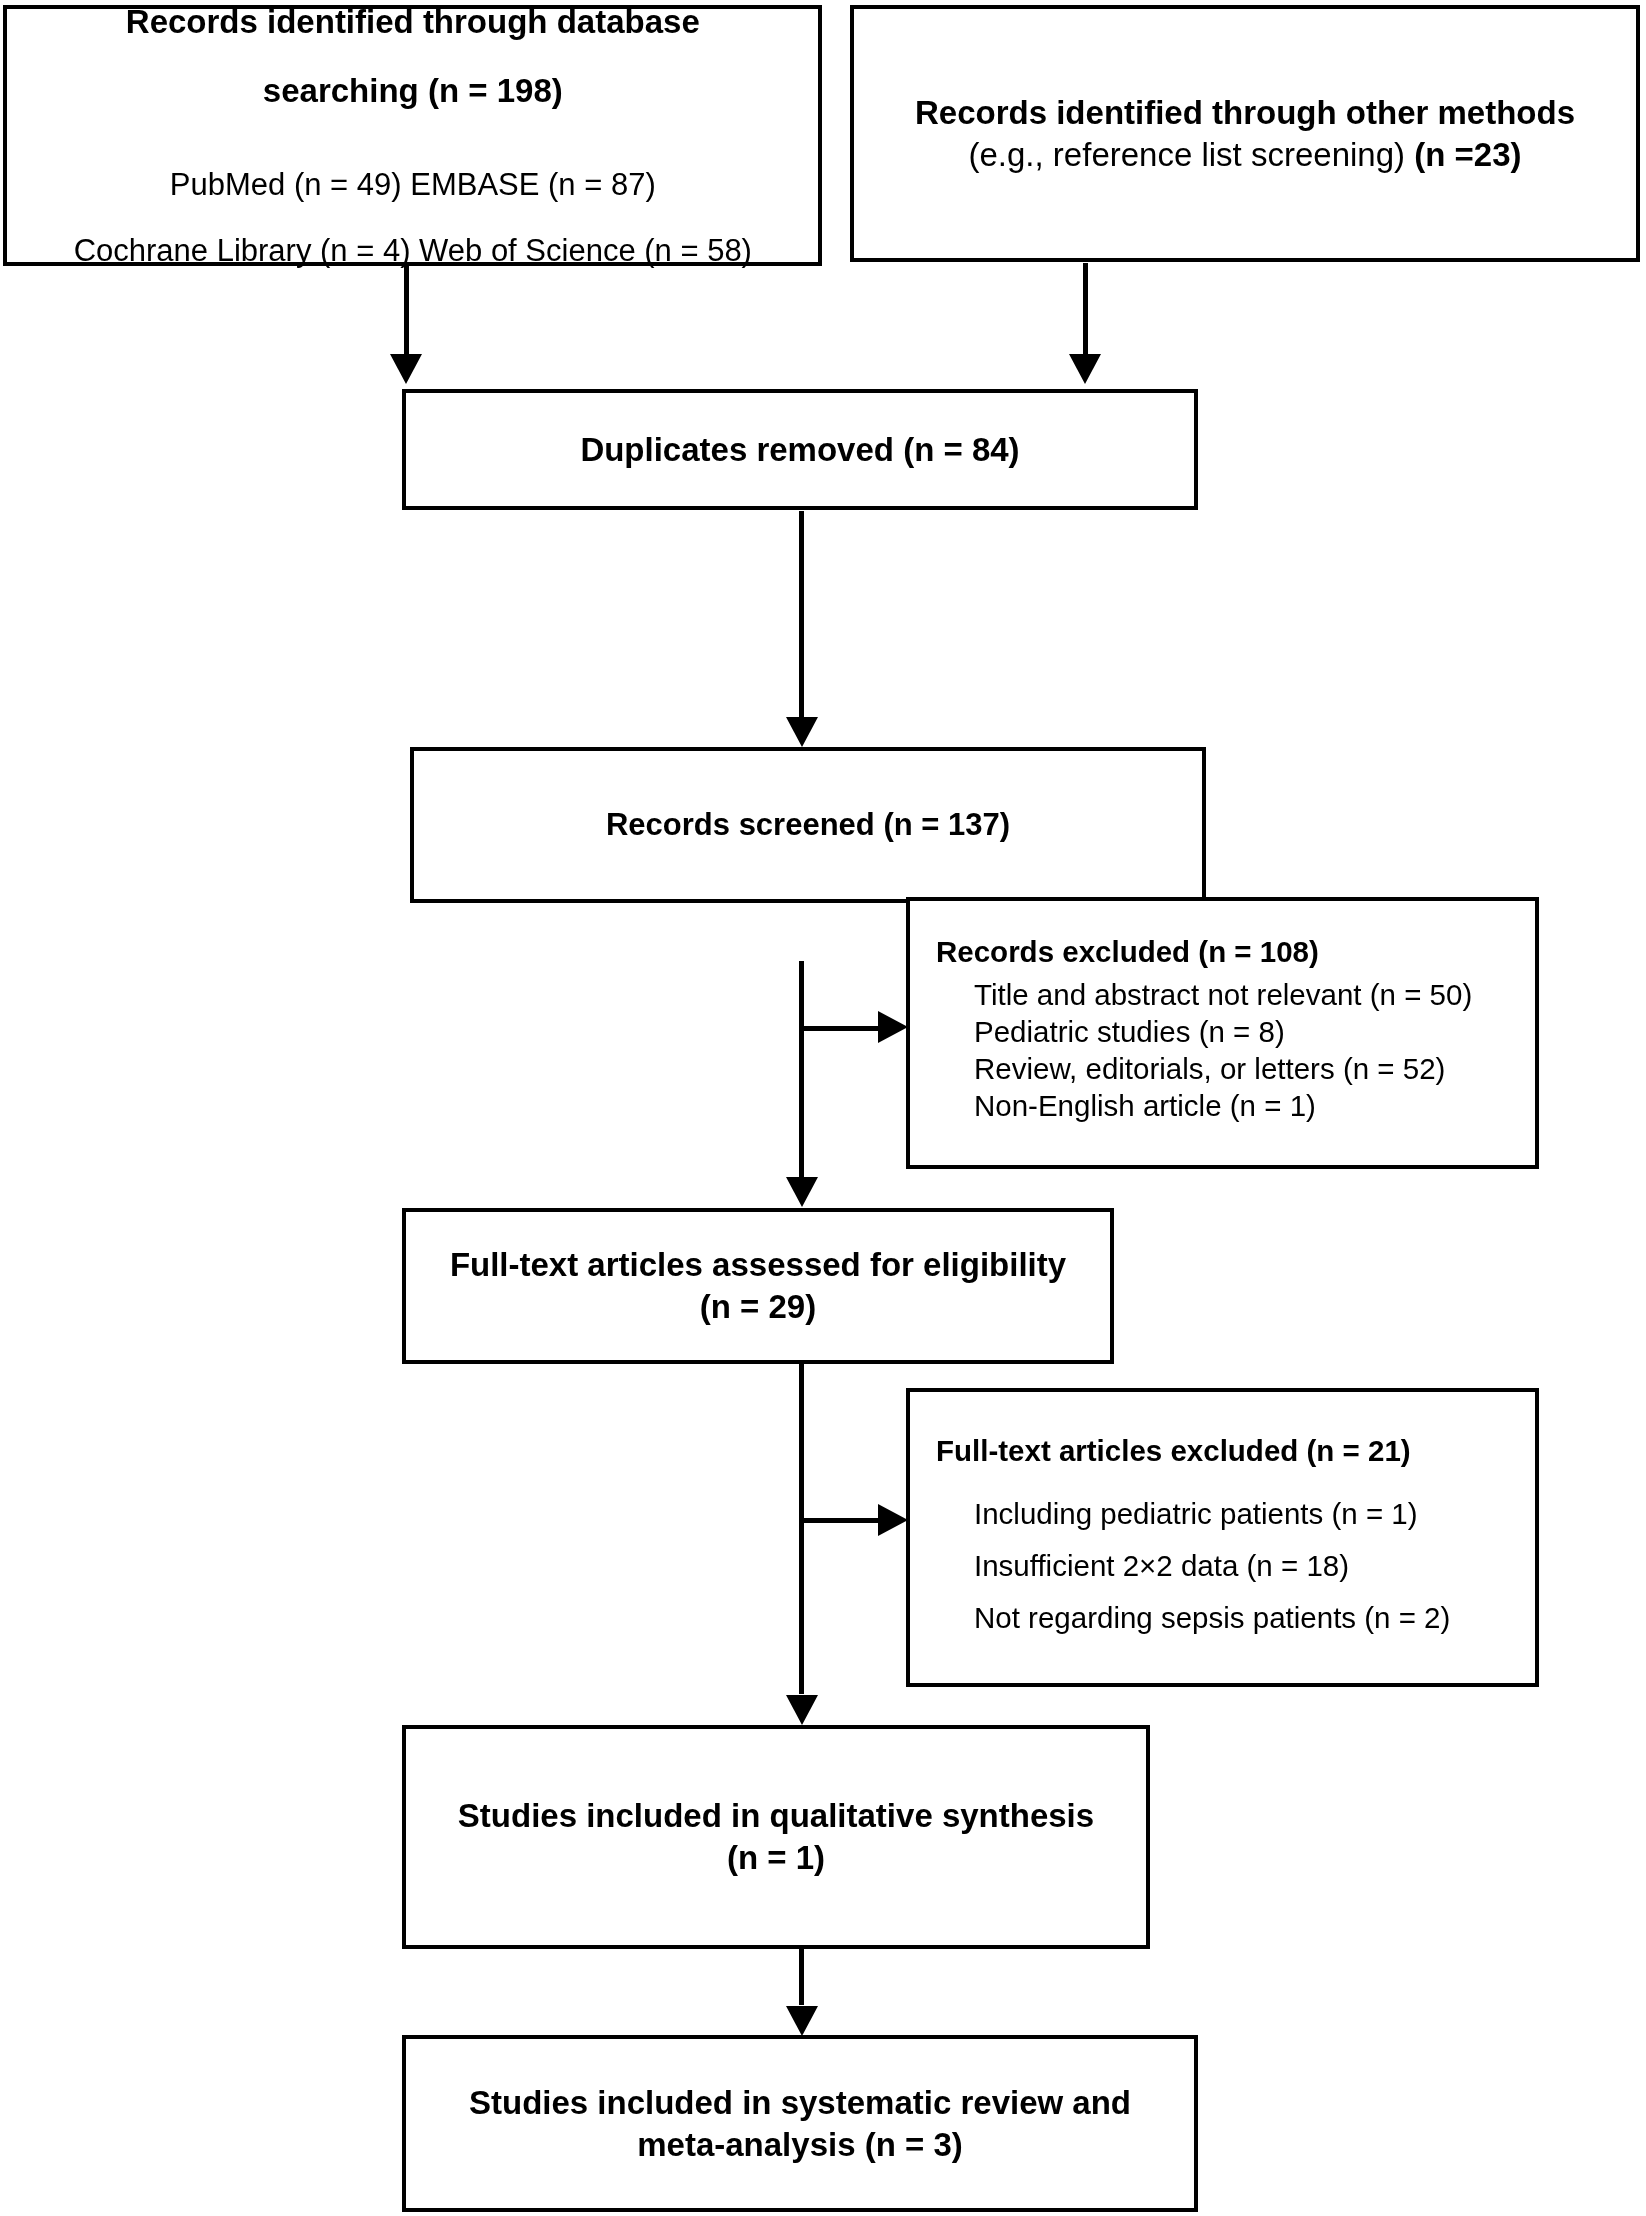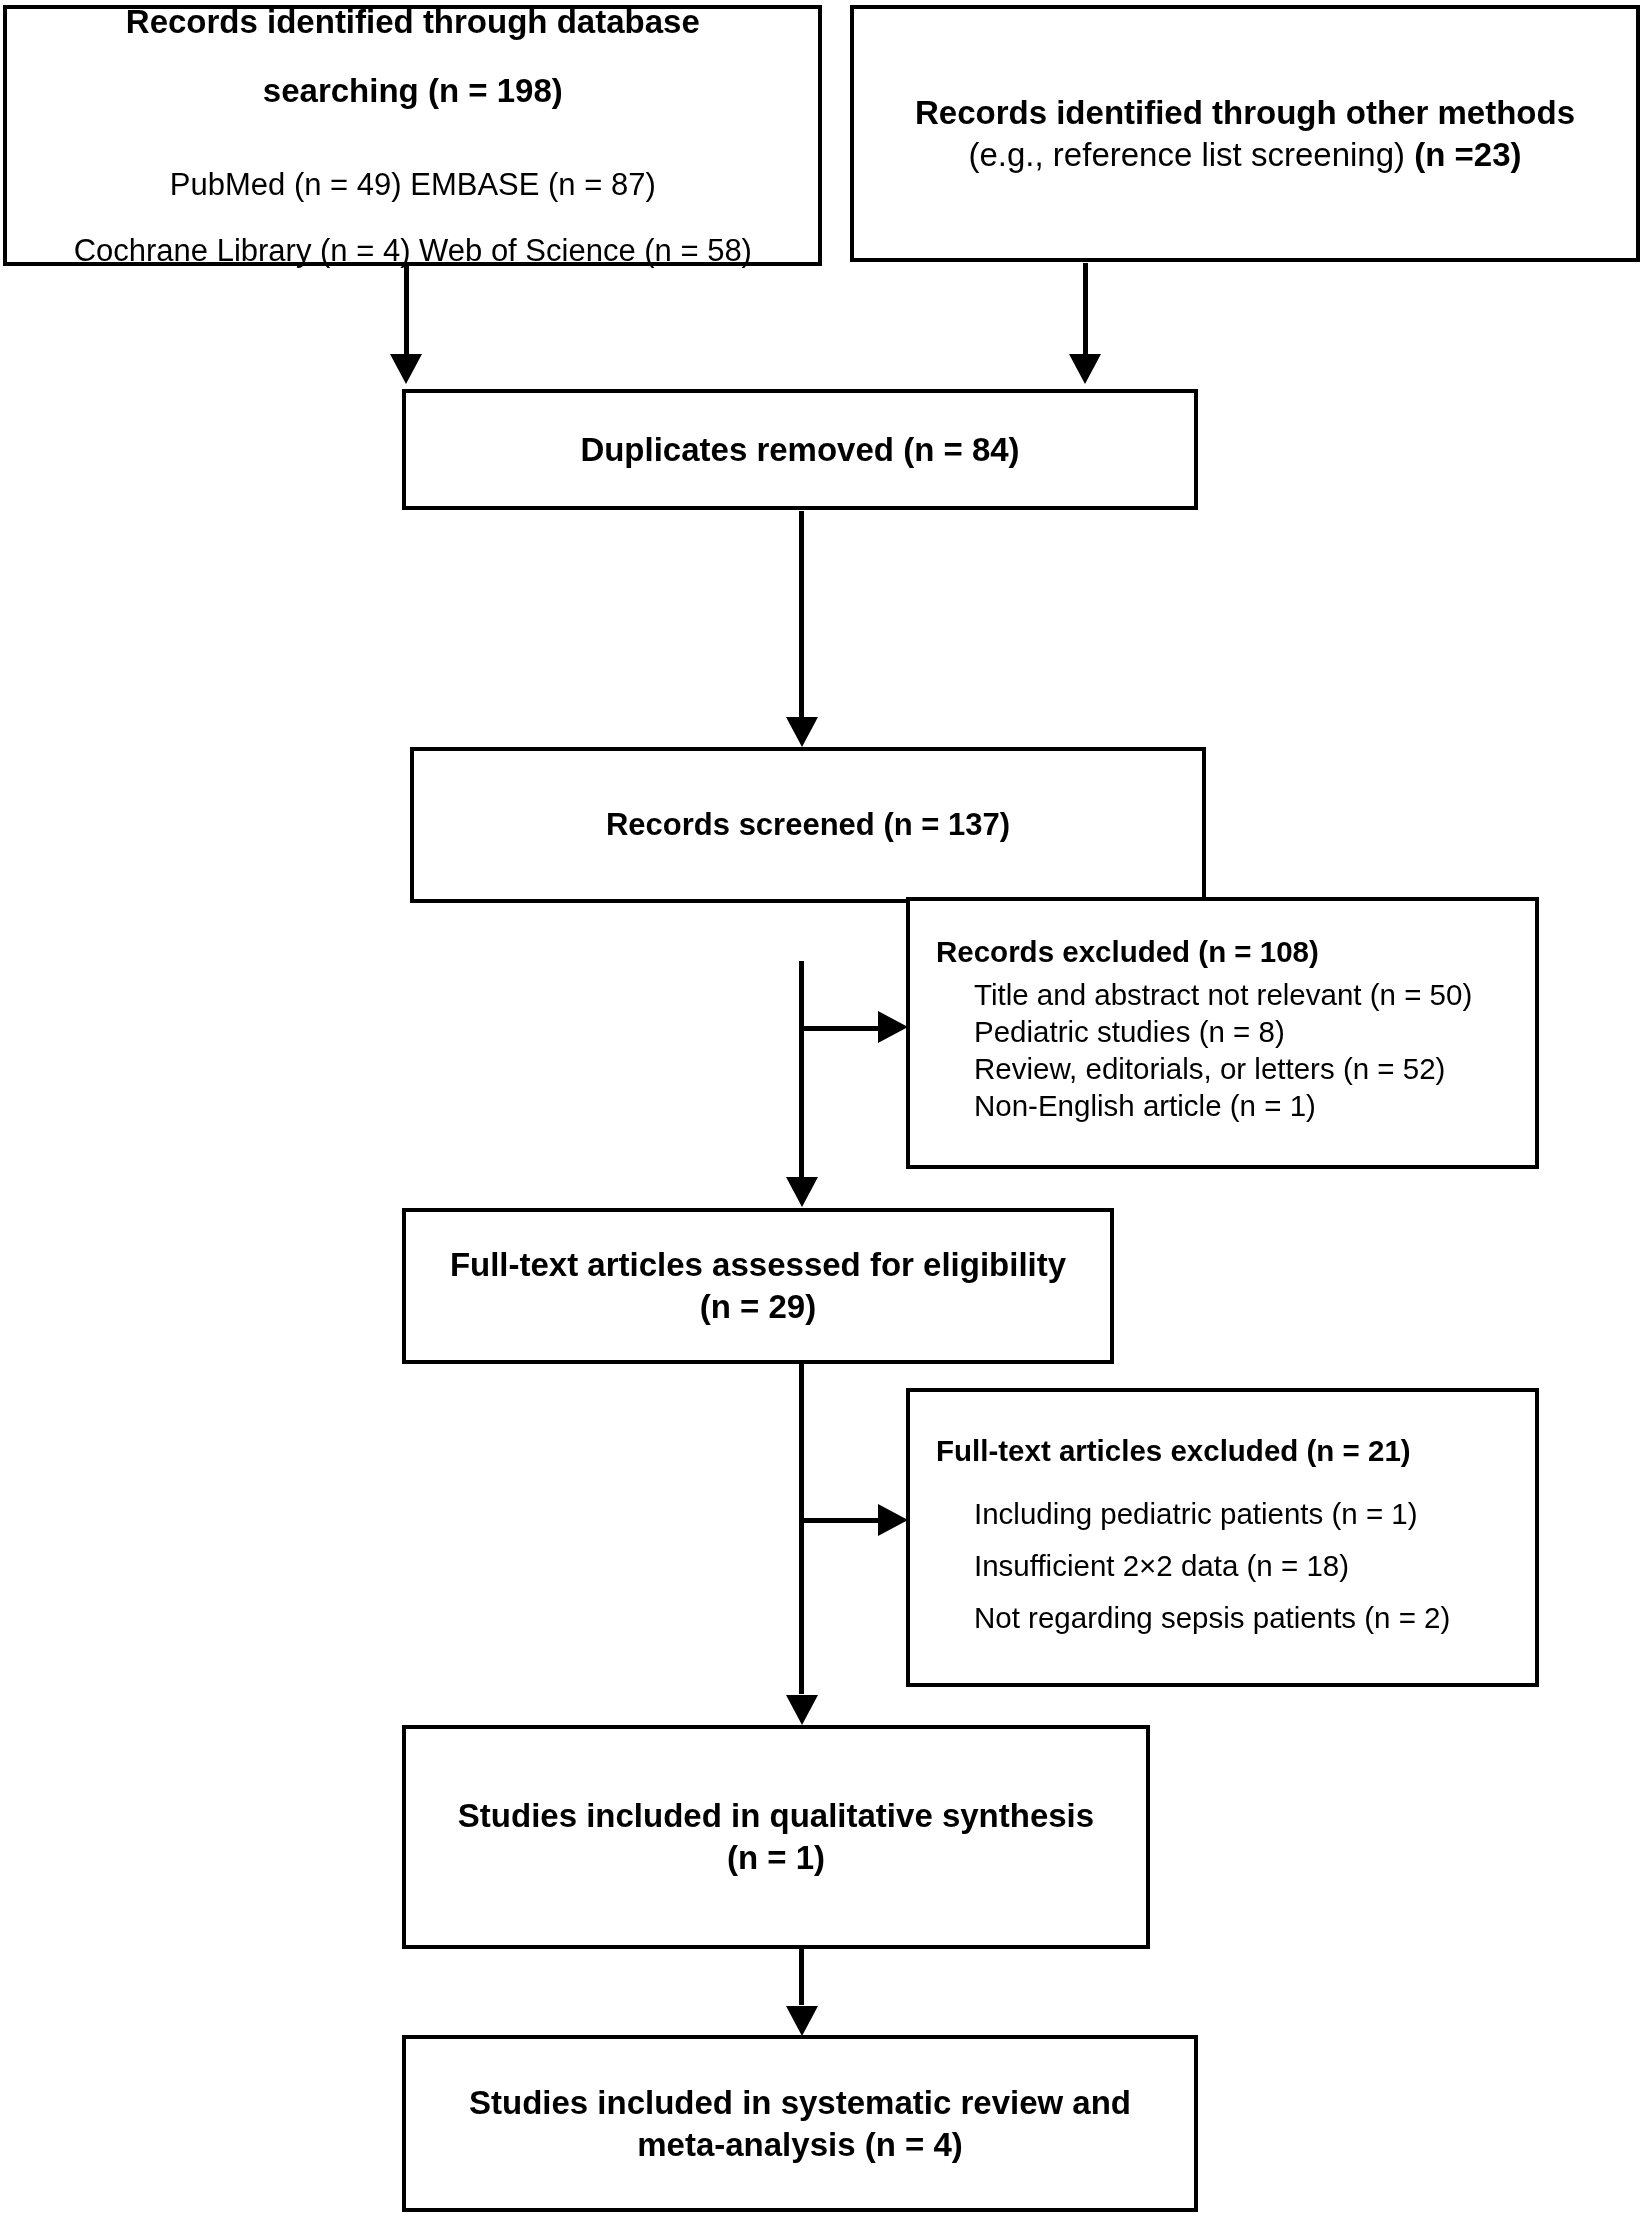--- a/index.html
+++ b/index.html
@@ -119,17 +119,17 @@
   <div class="box" style="left:402px;top:1725px;width:748px;height:224px;font-size:33px;">
     <div class="line-block t-bold">Studies included in qualitative synthesis</div>
     <div class="line-block t-bold">(n = 1)</div>
   </div>
 
   <div class="vline" style="left:799px;top:1949px;height:56px;"></div>
   <div class="arrow-down" style="left:786px;top:2006px;"></div>
 
   <div class="box" style="left:402px;top:2035px;width:796px;height:177px;font-size:33px;">
     <div class="line-block t-bold">Studies included in systematic review and</div>
-    <div class="line-block t-bold">meta-analysis (n = 4)</div>
+    <div class="line-block t-bold">meta-analysis (n = 3)</div>
   </div>
 
 </div>
 
 
 </body></html>

